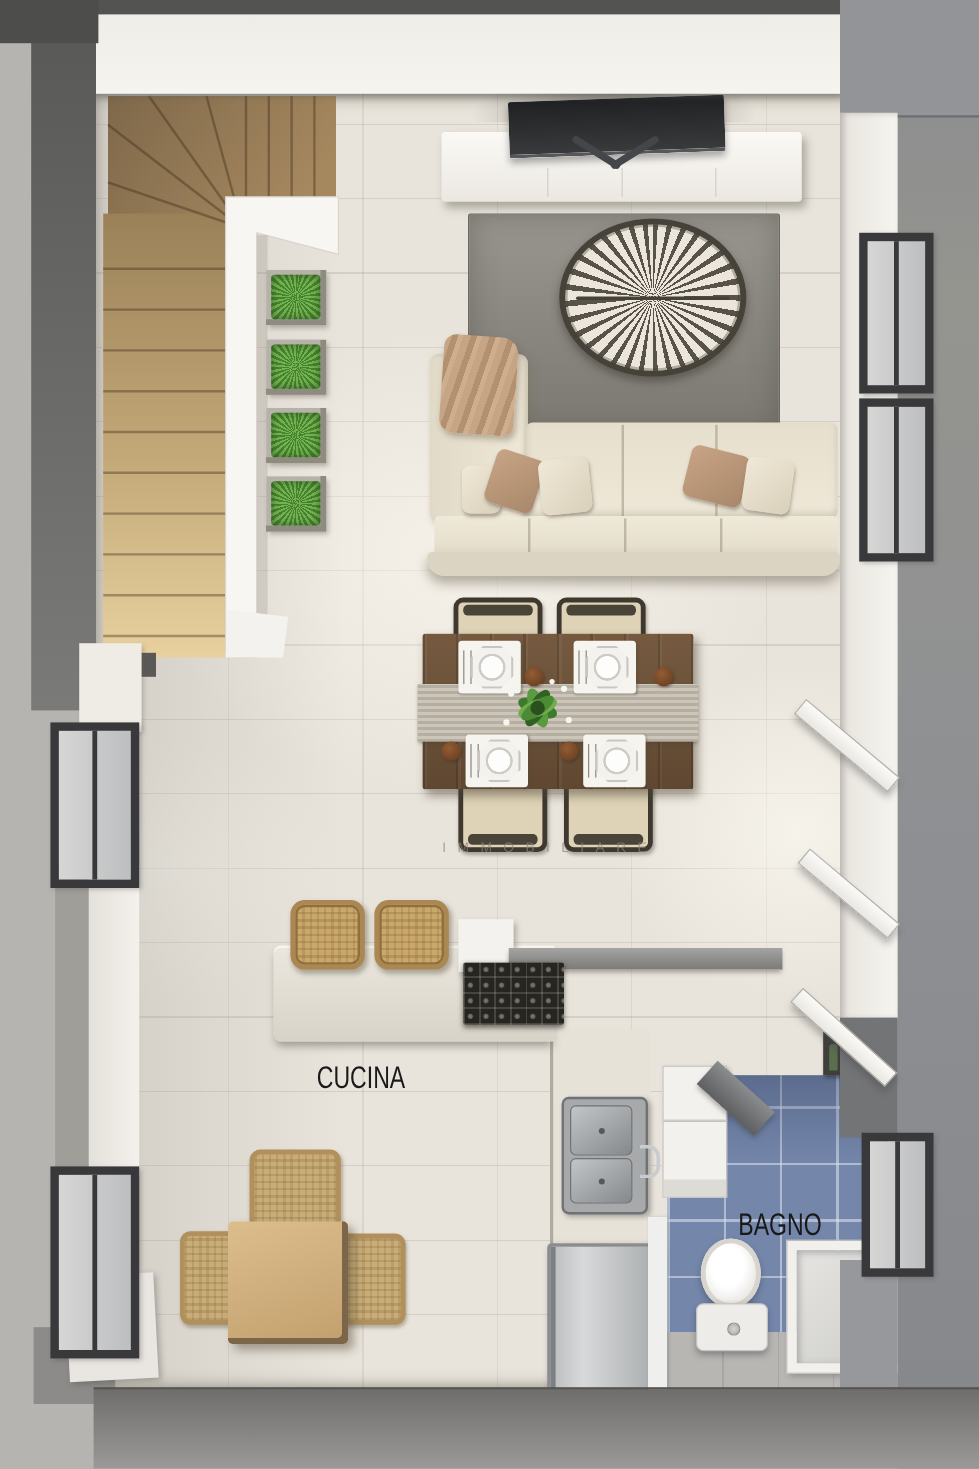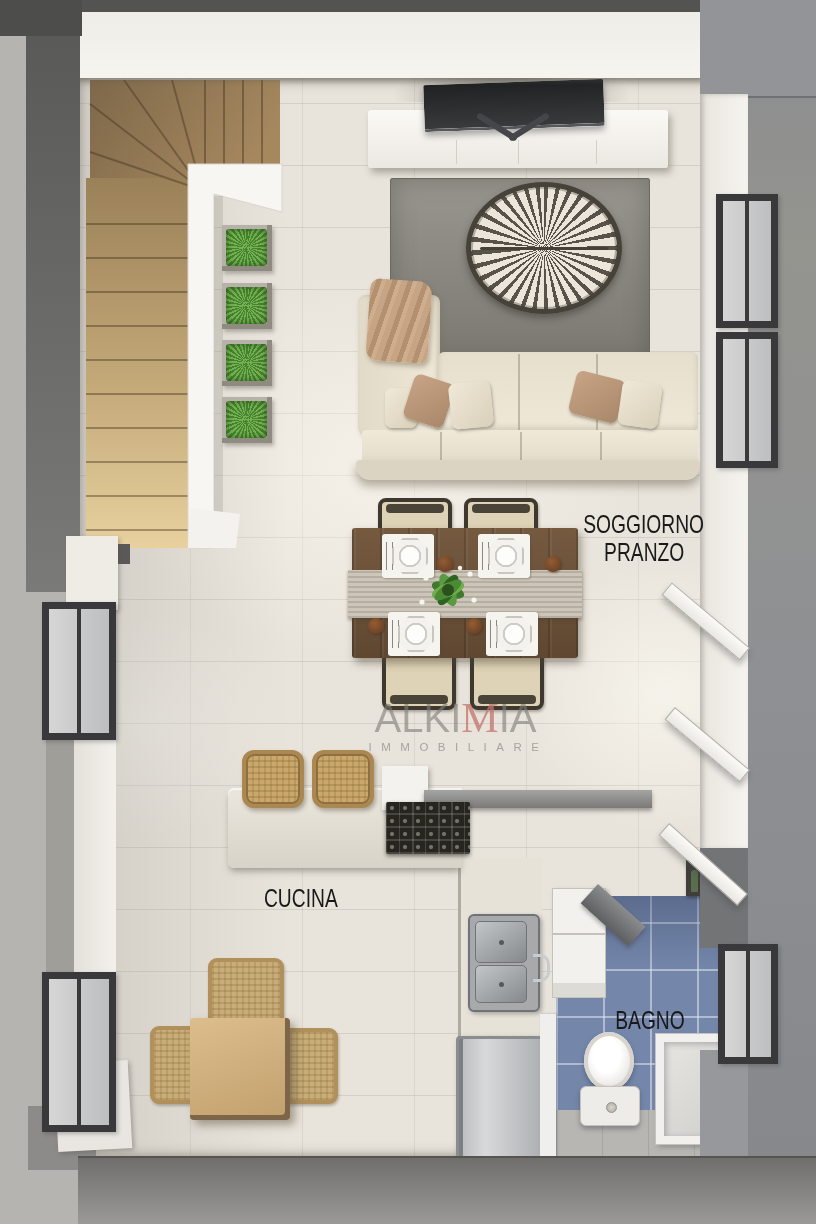--- a/index.html
+++ b/index.html
@@ -382,29 +382,24 @@
       <div class="mullion"></div>
     </div>
   <div class="abs window" style="left:718px;top:944px;width:46px;height:106px;z-index:11;">
       <div class="mullion"></div>
     </div>
 
   <div class="abs door" style="left:648px;top:648px;width:100px;transform:rotate(40deg);"></div>
   <div class="abs door" style="left:652px;top:770px;width:96px;transform:rotate(40deg);"></div>
   <div class="abs door" style="left:642px;top:894px;width:104px;transform:rotate(42deg);"></div>
 
-  <div class="abs room-label" style="left:558px;top:510px;width:172px;">
-    <span>SOGGIORNO</span><br>
-    <span>PRANZO</span>
-  </div>
   <div class="abs room-label" style="left:240px;top:884px;width:122px;">
     <span>CUCINA</span>
   </div>
   <div class="abs room-label" style="left:592px;top:1006px;width:116px;">
     <span>BAGNO</span>
   </div>
 
   <div class="abs watermark">
-    <div class="wm-brand"><span>ALKI</span><span class="accent">M</span><span>IA</span></div>
     <div class="wm-tag">IMMOBILIARE</div>
   </div>
 
 </div>
 
 </body></html>

